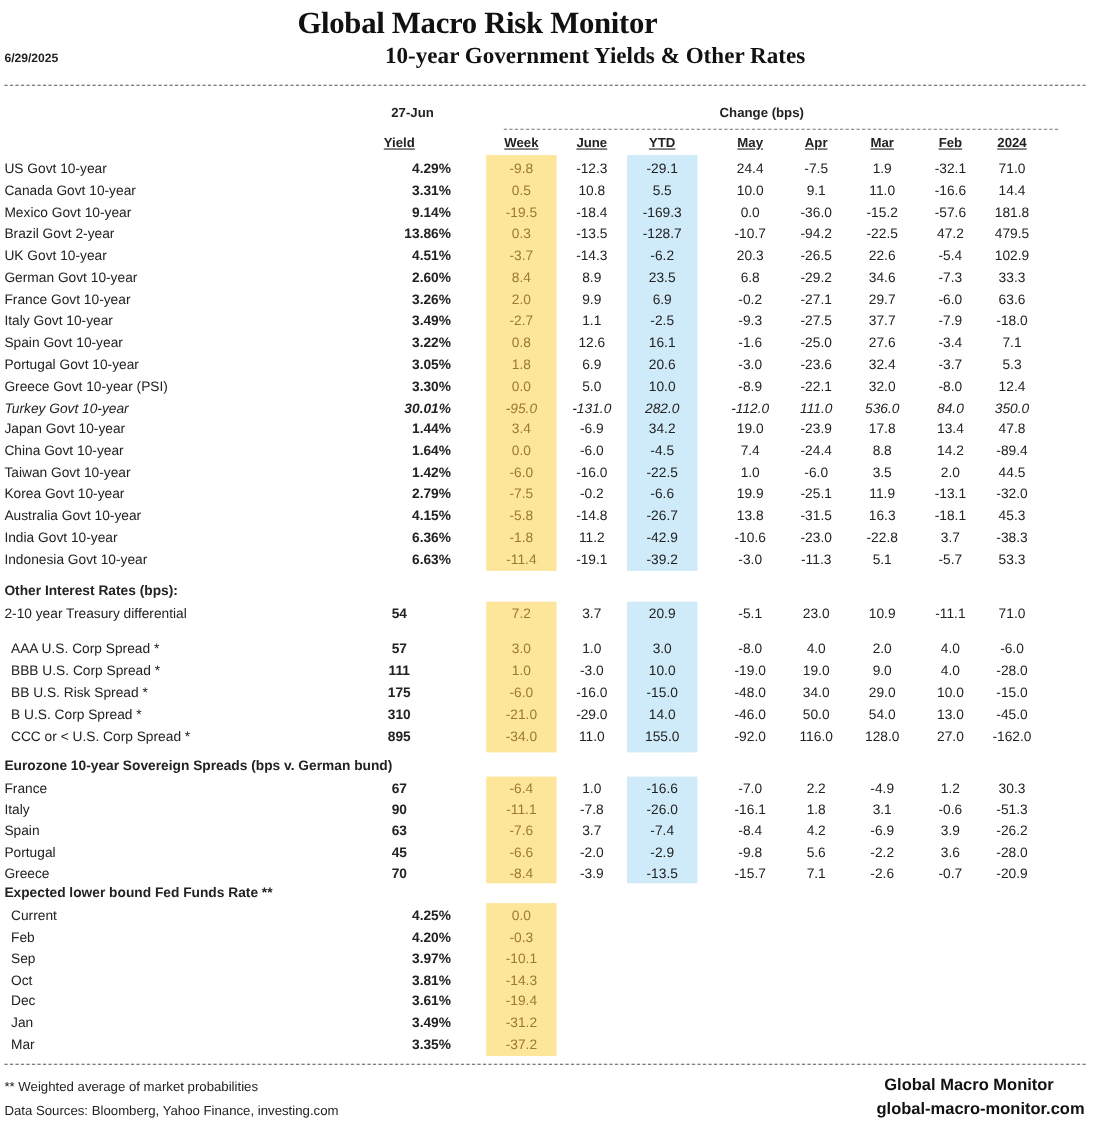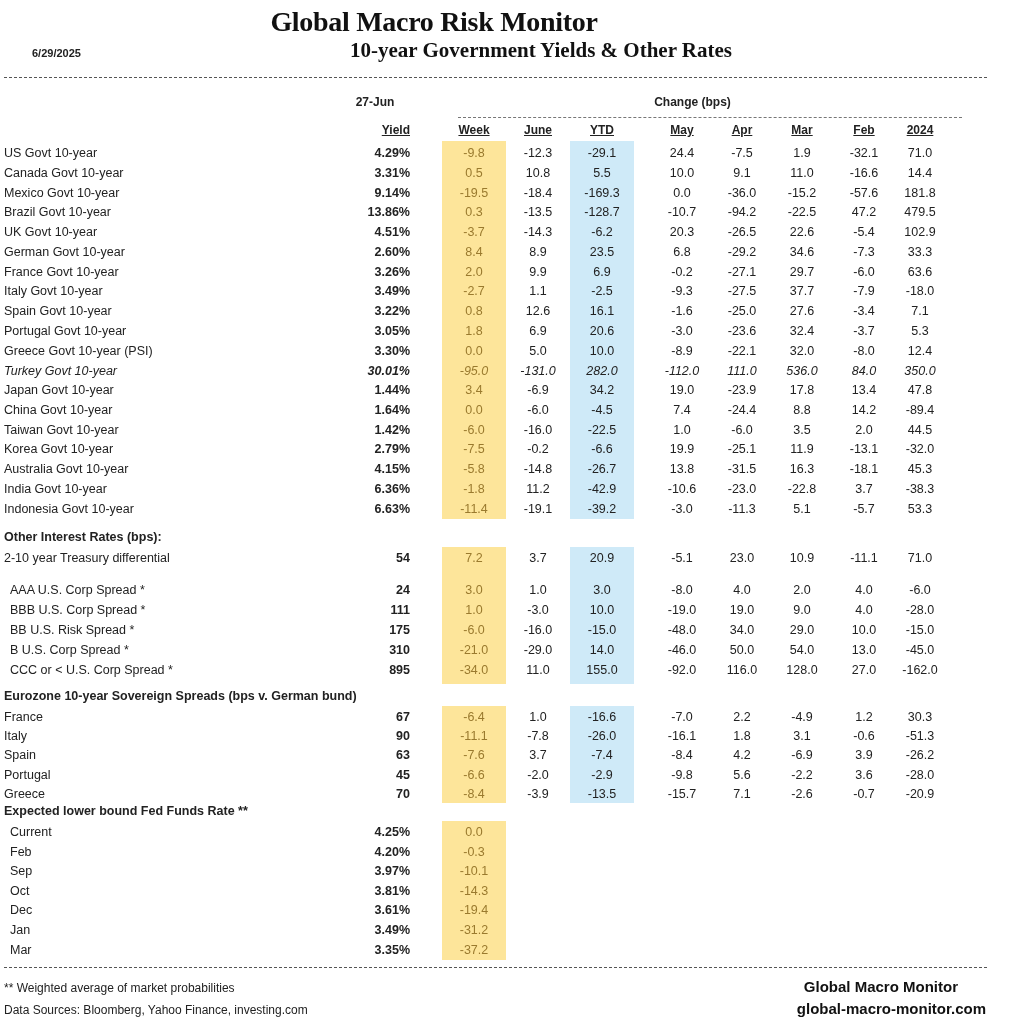--- a/index.html
+++ b/index.html
@@ -2,35 +2,35 @@
 <html><head>
 <meta charset="utf-8">
 <style>
   * { box-sizing: border-box; margin: 0; padding: 0; }
   body { width: 1016px; height: 1023px; background: #ffffff; position: relative; overflow: hidden;
          font-family: "Liberation Sans", sans-serif; color: #222; }
   .title { position: absolute; left: 0; width: 868px; top: 6px; text-align: center;
            font-family: "Liberation Serif", serif; font-weight: bold; font-size: 28px; color: #111; letter-spacing: -0.3px; }
   .subtitle { position: absolute; left: 0; width: 1012px; top: 38px; text-align: center;
               font-family: "Liberation Serif", serif; font-weight: bold; font-size: 21px; color: #111; padding-left: 70px; }
-  .date { position: absolute; left: 4px; top: 47px; font-size: 11px; font-weight: bold; color: #222; margin-left: 28px; }
+  .date { position: absolute; left: 4px; top: 47px; font-size: 11px; font-weight: bold; color: #222; }
   .rule { position: absolute; left: 4px; width: 983px; height: 0; border-top: 1px dashed #555; }
   .colhdr-date { position: absolute; left: 340px; width: 70px; top: 95px; text-align: center; font-size: 12px; font-weight: bold; }
   .colhdr-change { position: absolute; left: 440px; width: 505px; top: 95px; text-align: center; font-size: 12px; font-weight: bold; }
   .change-rule { position: absolute; left: 458px; width: 504px; top: 117px; border-top: 1px dashed #777; }
 
   .hl-week { position: absolute; left: 442px; width: 64px; background: #fde59a; }
   .hl-ytd { position: absolute; left: 570px; width: 64px; background: #cfeaf8; }
 
   .row { position: absolute; left: 0; width: 1016px; height: 19.7px; font-size: 12.5px; line-height: 19.7px; }
   .row span { position: absolute; top: 0; }
   .lbl { left: 4px; white-space: nowrap; }
   .lbl.indent { left: 10px; }
   .yld { left: 330px; width: 80px; text-align: right; font-weight: bold; }
-  .yld.center { left: 340px; width: 70px; }
+  .yld.center { left: 328px; width: 70px; text-align: center; }
   .c { width: 60px; text-align: center; }
   .c-week { left: 444px; color: #9a7a2e; }
   .c-june { left: 508px; }
   .c-ytd  { left: 572px; }
   .c-may  { left: 652px; }
   .c-apr  { left: 712px; }
   .c-mar  { left: 772px; }
   .c-feb  { left: 834px; }
   .c-y24  { left: 890px; }
 
@@ -106,21 +106,21 @@
       <span class="c c-week">-19.5</span>
       <span class="c c-june">-18.4</span>
       <span class="c c-ytd">-169.3</span>
       <span class="c c-may">0.0</span>
       <span class="c c-apr">-36.0</span>
       <span class="c c-mar">-15.2</span>
       <span class="c c-feb">-57.6</span>
       <span class="c c-y24">181.8</span>
     </div>
     <div class="row" style="top: 203.25px;">
-      <span class="lbl">Brazil Govt 10-year</span>
+      <span class="lbl">Brazil Govt 2-year</span>
       <span class="yld">13.86%</span>
       <span class="c c-week">0.3</span>
       <span class="c c-june">-13.5</span>
       <span class="c c-ytd">-128.7</span>
       <span class="c c-may">-10.7</span>
       <span class="c c-apr">-94.2</span>
       <span class="c c-mar">-22.5</span>
       <span class="c c-feb">47.2</span>
       <span class="c c-y24">479.5</span>
     </div>
@@ -315,21 +315,21 @@
       <span class="c c-june">3.7</span>
       <span class="c c-ytd">20.9</span>
       <span class="c c-may">-5.1</span>
       <span class="c c-apr">23.0</span>
       <span class="c c-mar">10.9</span>
       <span class="c c-feb">-11.1</span>
       <span class="c c-y24">71.0</span>
     </div>
     <div class="row" style="top: 581px;">
       <span class="lbl indent">AAA U.S. Corp Spread *</span>
-      <span class="yld center">24</span>
+      <span class="yld center">57</span>
       <span class="c c-week">3.0</span>
       <span class="c c-june">1.0</span>
       <span class="c c-ytd">3.0</span>
       <span class="c c-may">-8.0</span>
       <span class="c c-apr">4.0</span>
       <span class="c c-mar">2.0</span>
       <span class="c c-feb">4.0</span>
       <span class="c c-y24">-6.0</span>
     </div>
     <div class="row" style="top: 600.9px;">

